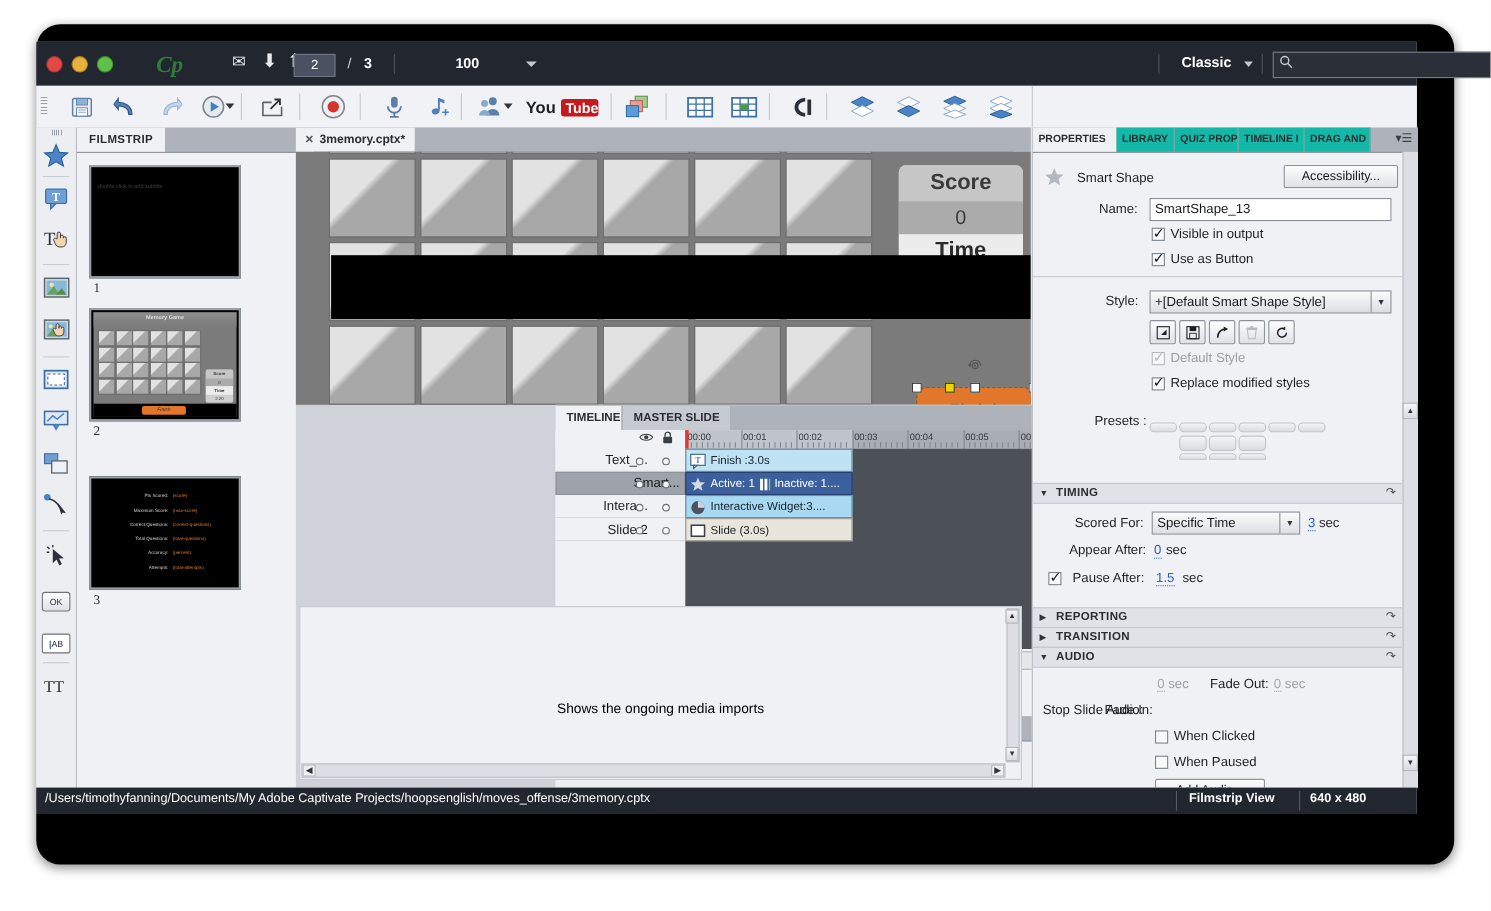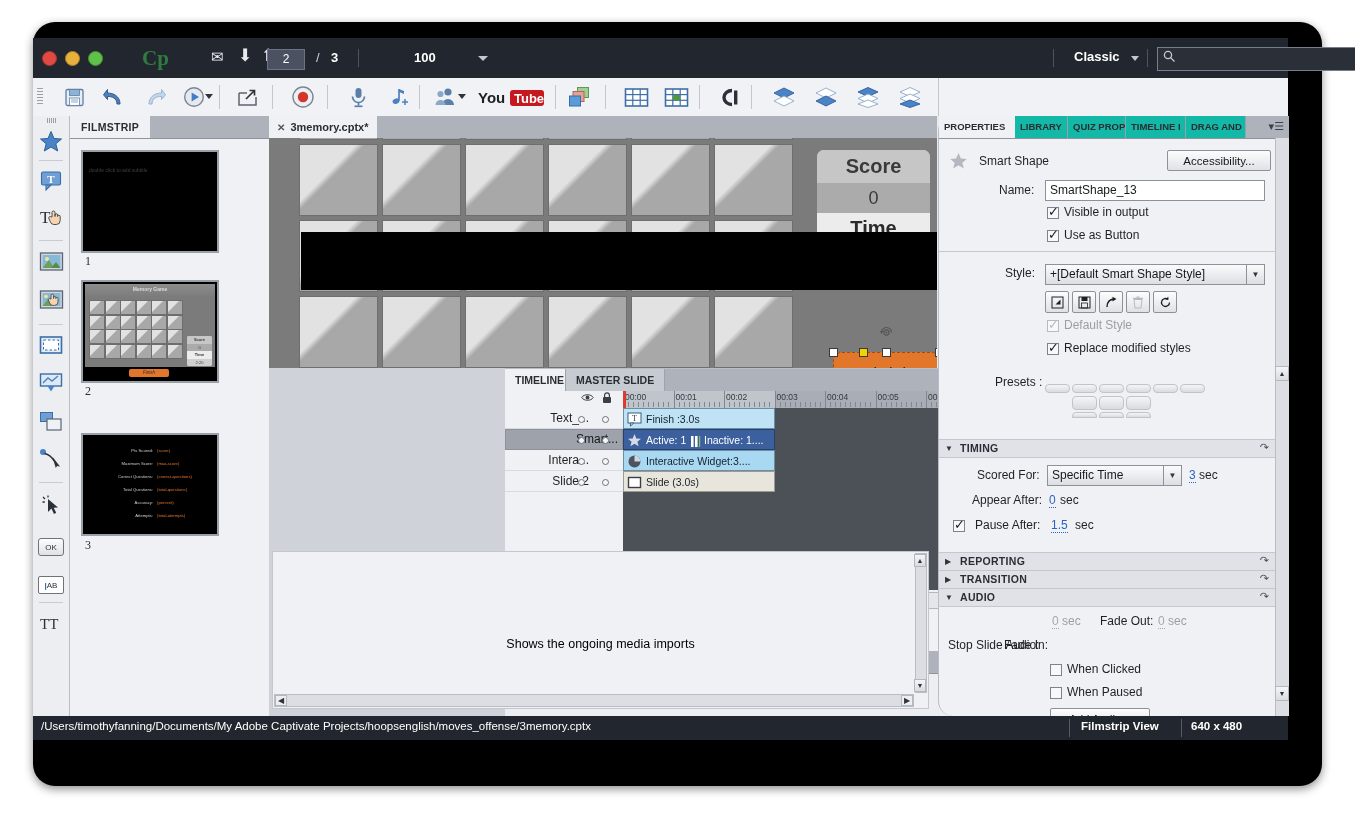--- a/index.html
+++ b/index.html
@@ -12,21 +12,21 @@
          border-radius:22px;box-shadow:0 3px 10px rgba(0,0,0,.45);}
   .bezel-inner{position:absolute;left:33px;top:38px;width:1255px;height:702px;background:#f0f0f3;overflow:hidden;}
 
   
   .titlebar{position:absolute;left:33px;top:38px;width:1255px;height:40px;background:#22262e;}
   .lights{position:absolute;left:9px;top:13px;display:flex;gap:8px;}
   .light{width:13px;height:13px;border-radius:50%;}
   .l-red{background:#e04a43;border:1px solid #a93731;}
   .l-yel{background:#e8b13c;border:1px solid #b08227;}
   .l-grn{background:#5fc04a;border:1px solid #44902f;}
-  .cp-logo{position:absolute;left:109px;top:8px;color:#2f7d3e;font-weight:bold;font-size:21px;font-family:"Liberation Serif",serif;}
+  .cp-logo{position:absolute;left:109px;top:8px;color:#2f7d3e;font-weight:bold;font-size:21px;font-family:"Liberation Serif",serif;font-style:italic;}
   .tb-ico{position:absolute;top:11px;color:#e8eaee;font-size:15px;line-height:16px;}
   .pg-box{position:absolute;left:234px;top:11px;width:36px;height:19px;background:#4b5160;border:1px solid #6c7384;}
   .pg-box span{display:block;color:#fff;font-size:12px;text-align:center;line-height:19px;}
   .pg-sep{position:absolute;left:283px;top:12px;color:#cfd3da;font-size:13px;}
   .pg-tot{position:absolute;left:298px;top:12px;color:#fff;font-size:13px;font-weight:bold;}
   .vr-t{position:absolute;top:11px;width:1px;height:18px;background:#4d535f;}
   .zoom-v{position:absolute;left:381px;top:12px;color:#fff;font-size:13px;font-weight:bold;}
   .zoom-car{position:absolute;left:445px;top:18px;width:0;height:0;border-left:5px solid transparent;border-right:5px solid transparent;border-top:5px solid #c3c7cf;}
   .ws-name{position:absolute;left:1041px;top:11px;color:#fff;font-size:13px;font-weight:bold;}
   .ws-car{position:absolute;left:1098px;top:18px;width:0;height:0;border-left:4px solid transparent;border-right:4px solid transparent;border-top:5px solid #c3c7cf;}
@@ -124,21 +124,21 @@
   .tl-hscroll{position:absolute;left:405px;top:201px;width:258px;height:17px;background:#e4e6ea;border:1px solid #b3b7be;box-sizing:border-box;}
   .hs-arrow{position:absolute;top:0;width:15px;height:15px;display:flex;align-items:center;justify-content:center;
             background:#eceef2;border:1px solid #b3b7be;font-size:8px;color:#30343a;box-sizing:border-box;}
 
   
   .pi{position:absolute;left:236px;top:535px;width:668px;height:65px;background:#eceef2;}
   .pi-tabbar{position:absolute;left:0;top:0;width:668px;height:22px;background:#aeb3bb;border-bottom:1px solid #8f949c;}
   .pi-tab{position:absolute;left:0;top:0;height:22px;padding:0 10px;background:#f0f1f4;font-size:10.5px;font-weight:bold;color:#2a2d33;line-height:22px;}
 
   
-  .props{position:absolute;left:905px;top:0;width:350px;height:600px;background:#f0f1f4;border-left:1px solid #b9bdc5;border-radius:15px;}
+  .props{position:absolute;left:905px;top:0;width:350px;height:600px;background:#f0f1f4;border-left:1px solid #b9bdc5;}
   .pr-tabbar{position:absolute;left:0;top:0;width:350px;height:22px;background:#aeb3bb;border-bottom:1px solid #8f949c;}
   .pr-tab{position:absolute;top:0;height:22px;font-size:9.5px;font-weight:bold;color:#2a2d33;line-height:22px;
           text-align:left;overflow:hidden;white-space:nowrap;box-sizing:border-box;padding-left:5px;}
   .pr-tab.active{background:#f0f1f4;}
   .pr-tab.inactive{background:#14b8a6;border-right:1px solid #9aa0a8;}
   .pr-body{position:absolute;left:0;top:22px;width:350px;height:578px;overflow:hidden;}
   .sec-hdr{position:absolute;left:0;width:336px;height:17px;background:#e0e2e7;border-top:1px solid #c3c7cf;border-bottom:1px solid #c3c7cf;}
   .sec-hdr .tw{position:absolute;left:6px;top:4px;font-size:8px;color:#2f333a;}
   .sec-hdr .nm{position:absolute;left:21px;top:2px;font-size:10.5px;font-weight:bold;color:#2a2d33;letter-spacing:.3px;}
   .sec-hdr .rs{position:absolute;right:6px;top:1px;font-size:11px;color:#4a4f57;}

